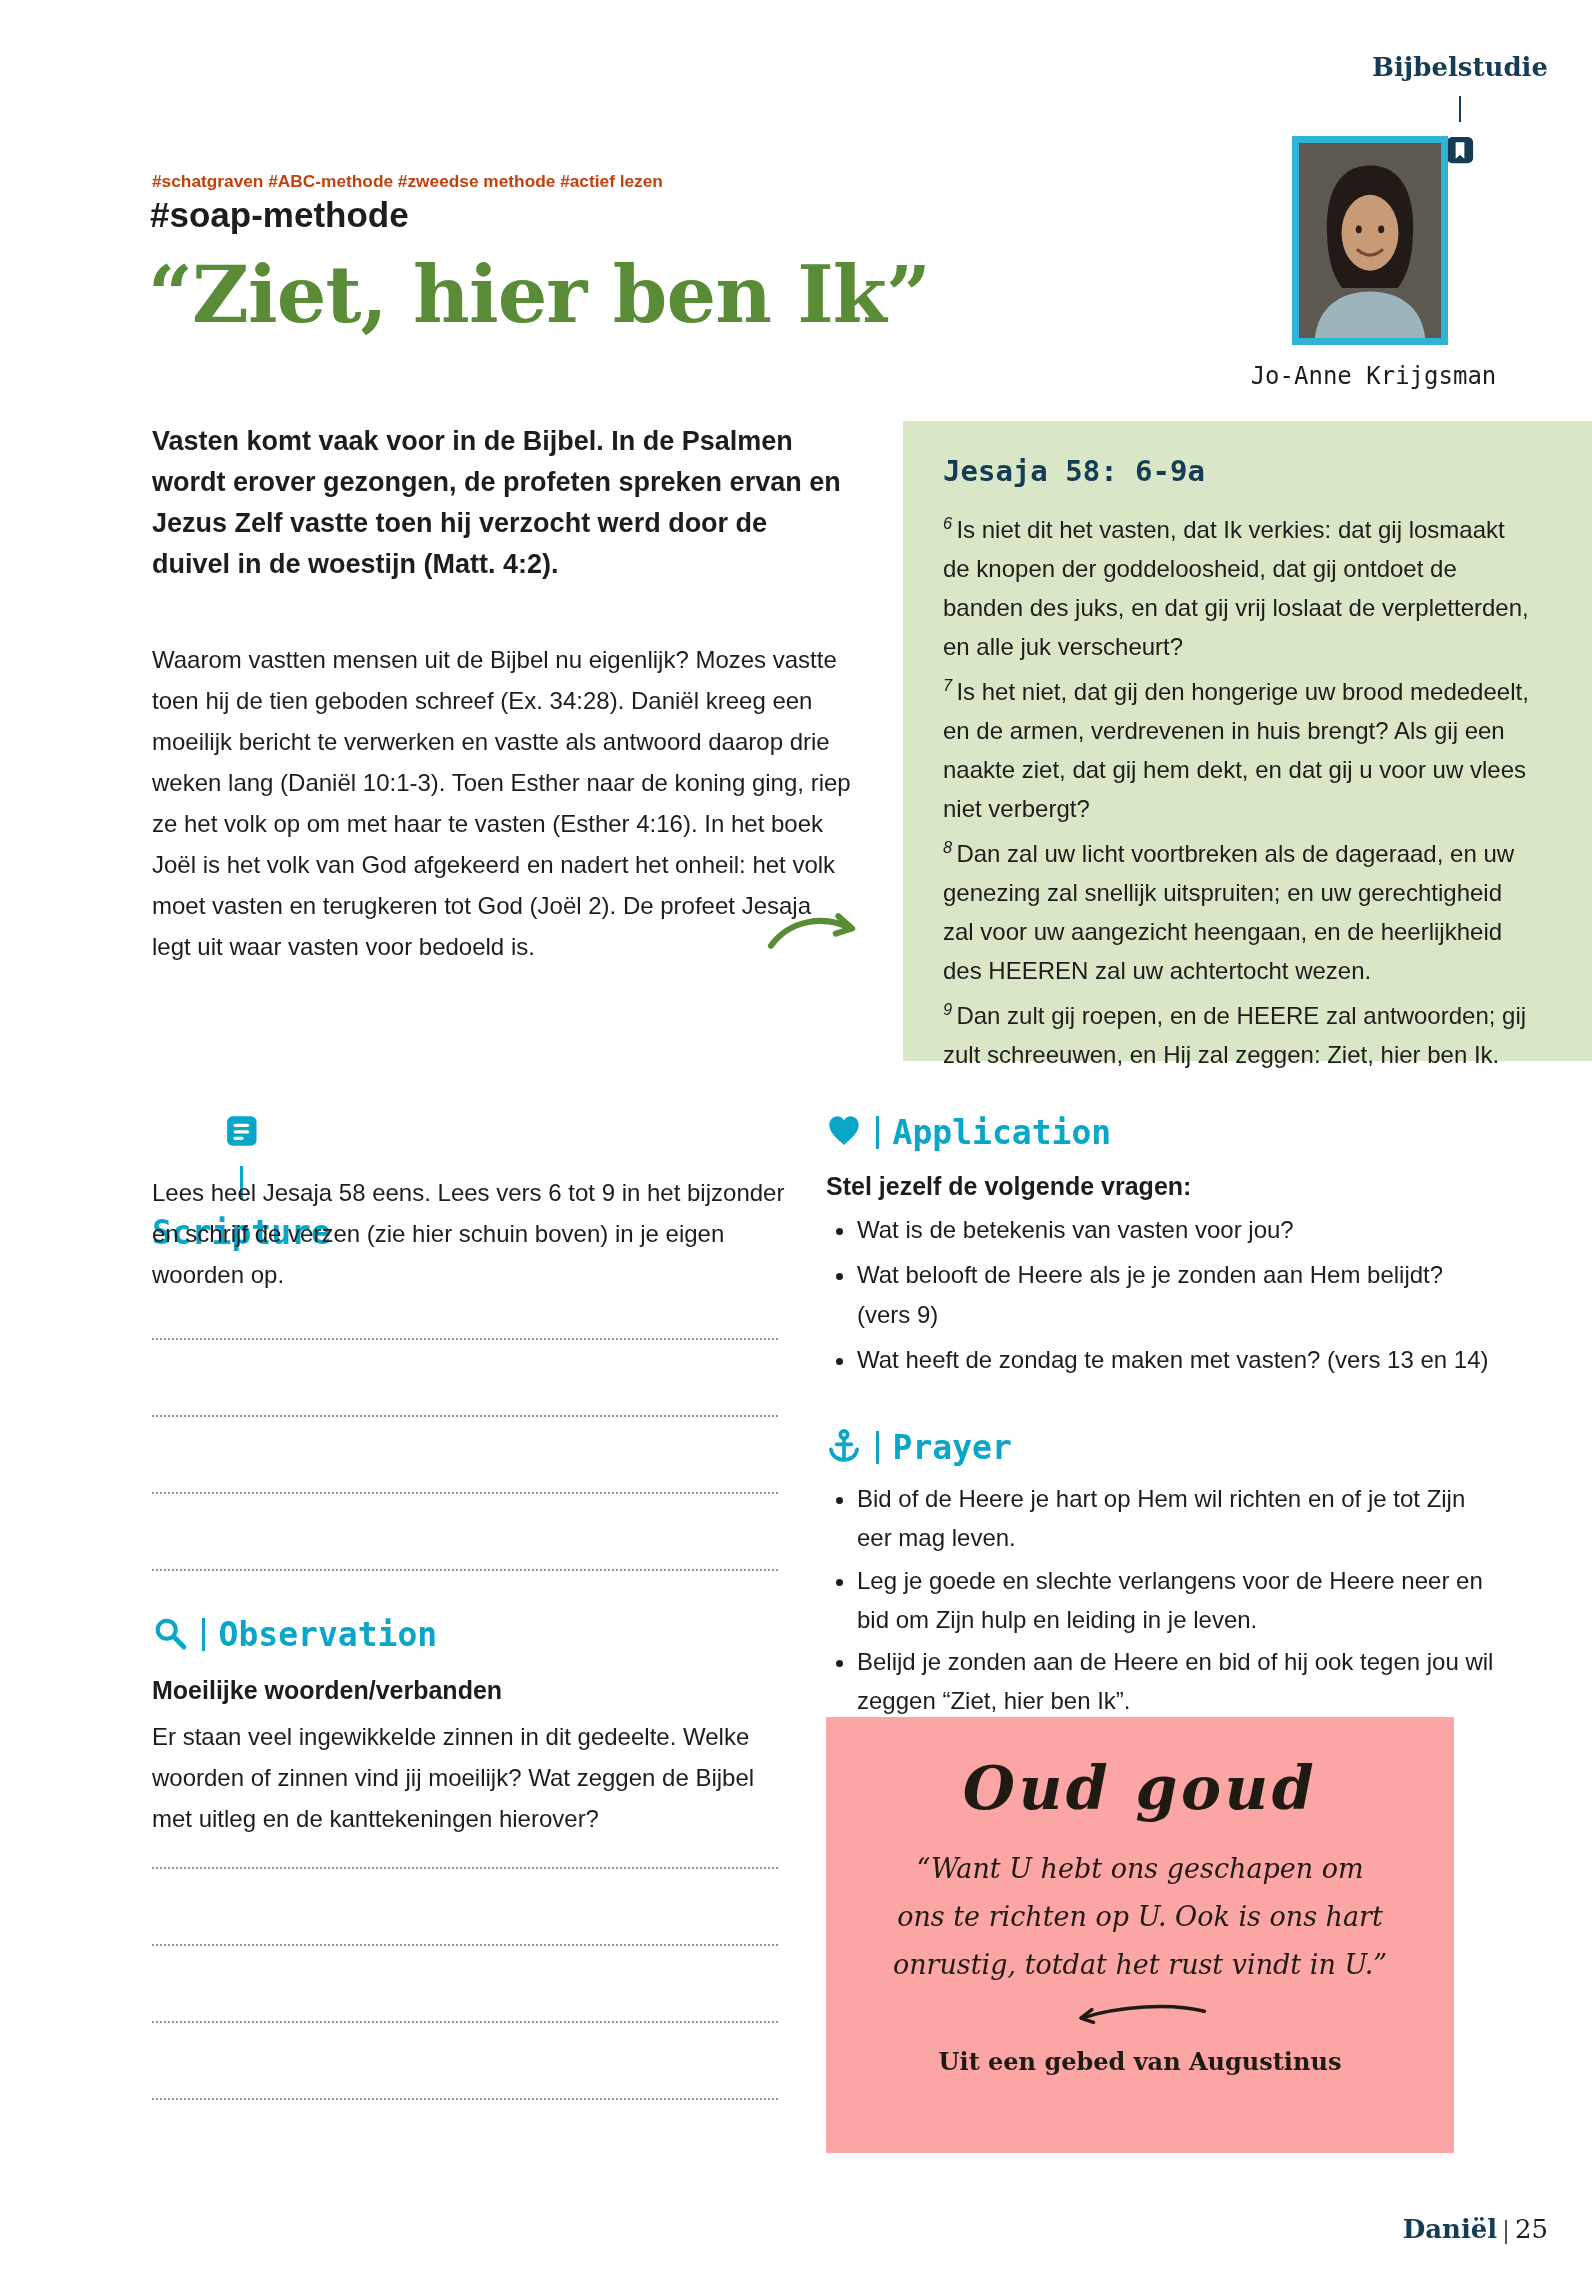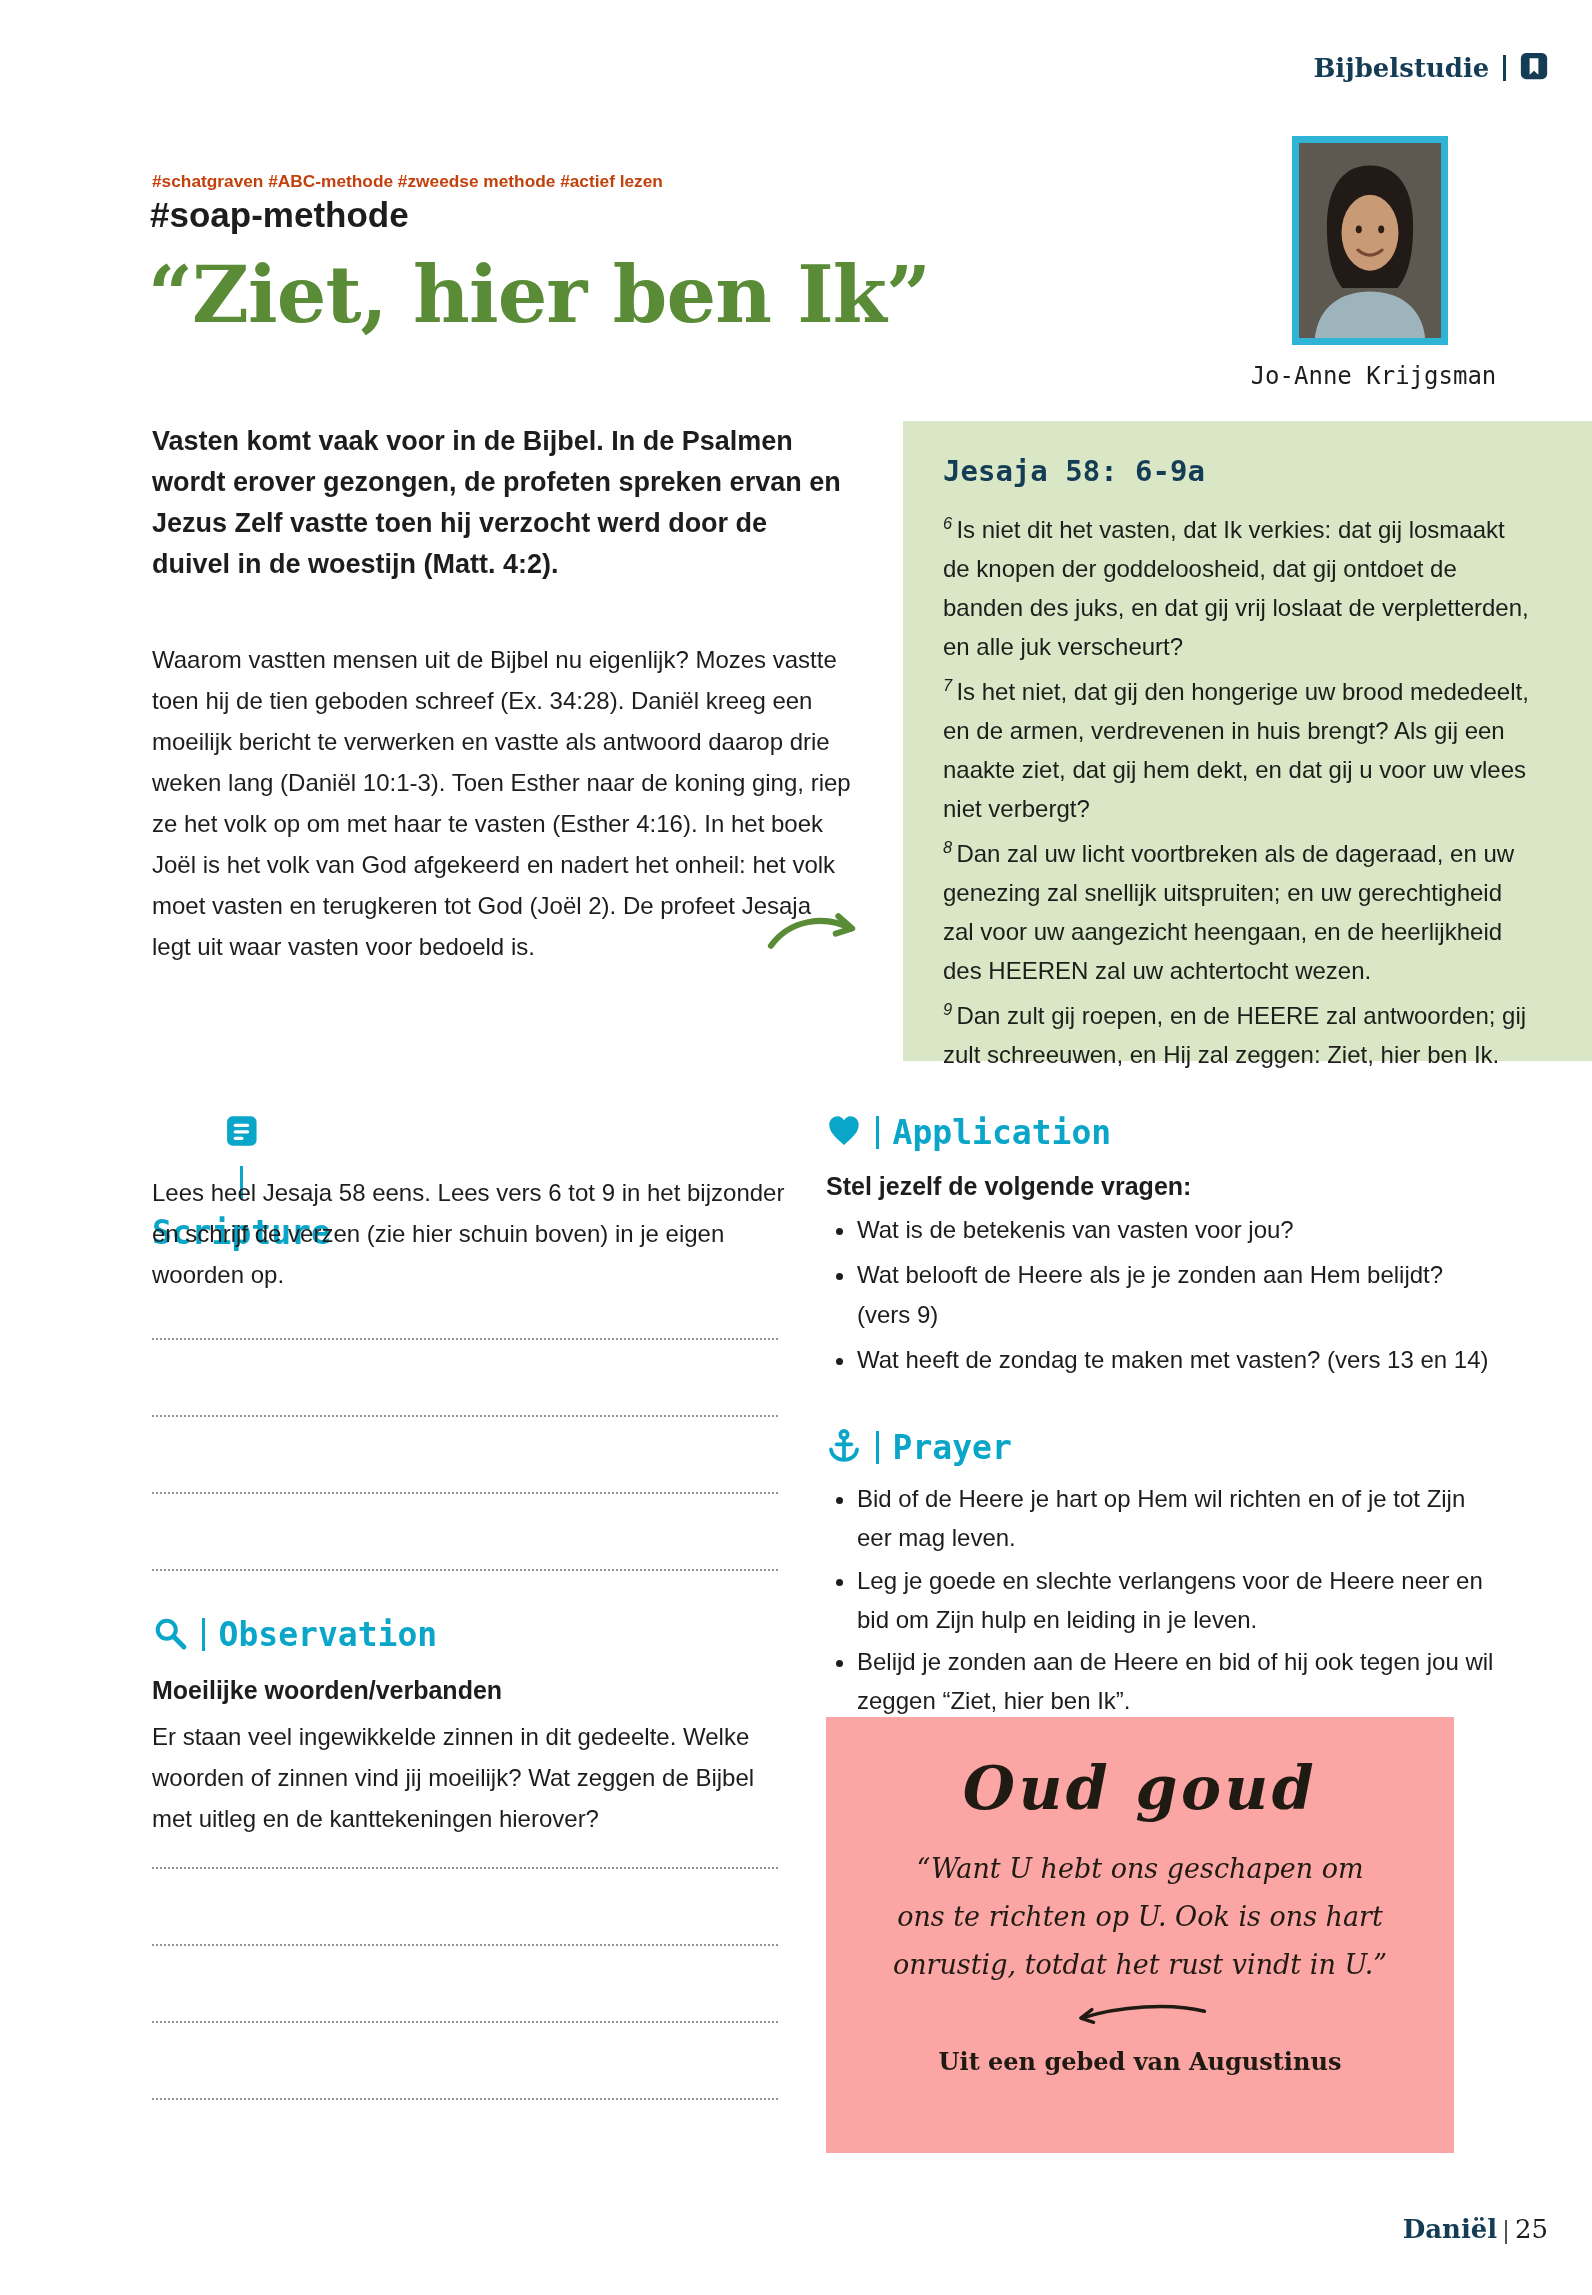--- a/index.html
+++ b/index.html
@@ -4,21 +4,21 @@
 <style>
   html,body { margin:0; padding:0; }
   body {
     width:1592px; height:2295px; position:relative; background:#ffffff;
     font-family:"Liberation Sans", sans-serif; color:#1d1d1b;
     overflow:hidden;
   }
   .abs { position:absolute; }
 
   
-  .kicker { top:52px; right:44px; display:flex; align-items:center; gap:14px; }
+  .kicker { top:52px; right:44px; display:flex; align-items:center; gap:14px;flex-direction:column; }
   .kicker .lbl { font:700 26px "DejaVu Serif", serif; color:#143c54; }
   .kicker .bar { width:2.6px; height:26px; background:#143c54; }
 
   
   .hashtags { left:152px; top:171px; font:700 17.3px "Liberation Sans", sans-serif; color:#c2410c; }
   .method   { left:150px; top:195px; font:800 35px "Liberation Sans", sans-serif; color:#1d1d1b; }
 
   .page-title { left:143px; top:244px; font:700 78px "DejaVu Serif", serif; color:#5a8c38; letter-spacing:-0.9px; }
 
   

